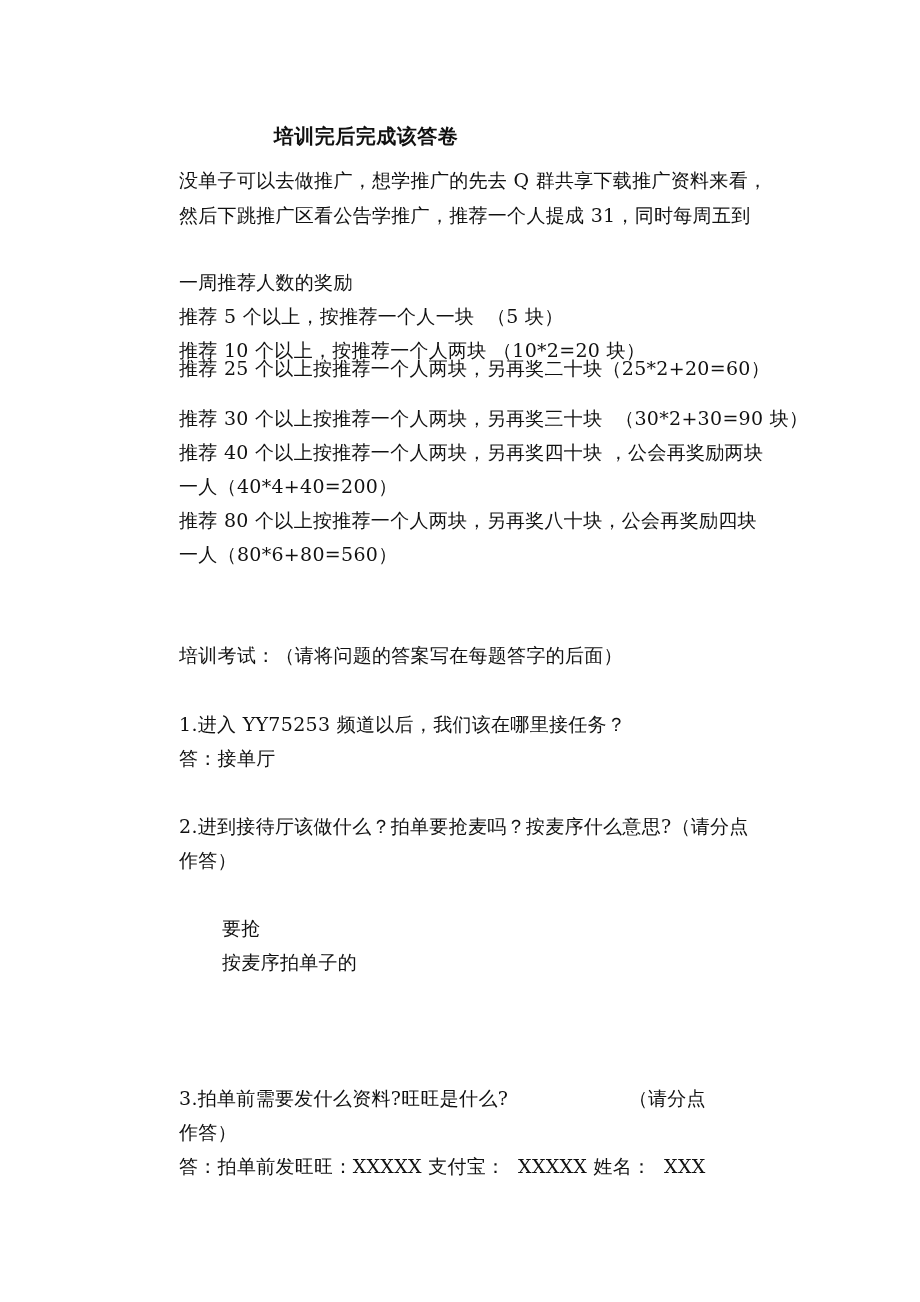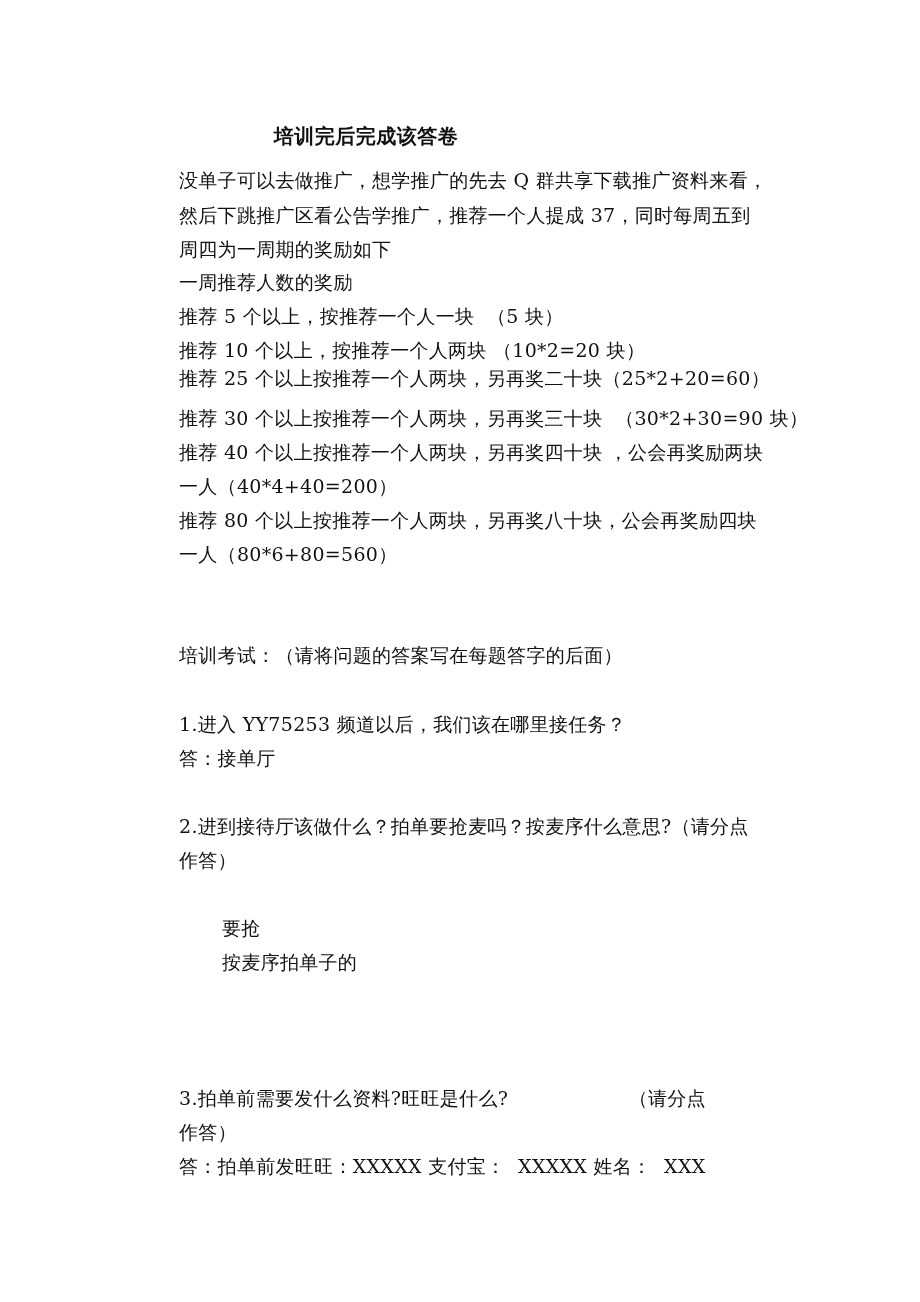--- a/index.html
+++ b/index.html
@@ -44,27 +44,26 @@
     .indent { left: 183px; text-align: center; }
   </style>
 </head>
 <body>
 
 <div class="page">
 
   <div class="title">培训完后完成该答卷</div>
 
   <div class="line" style="top:166px">没单子可以去做推广，想学推广的先去 Q 群共享下载推广资料来看，</div>
-  <div class="line" style="top:201px">然后下跳推广区看公告学推广，推荐一个人提成 37，同时每周五到</div>
-  <div class="line" style="top:235px">周四为一周期的奖励如下</div>
+  <div class="line" style="top:201px">然后下跳推广区看公告学推广，推荐一个人提成 31，同时每周五到</div>
 
   <div class="line" style="top:268px">一周推荐人数的奖励</div>
   <div class="line" style="top:302px">推荐 5 个以上，按推荐一个人一块  （5 块）</div>
   <div class="line" style="top:336px">推荐 10 个以上，按推荐一个人两块 （10*2=20 块）</div>
-  <div class="line" style="top:364px">推荐 25 个以上按推荐一个人两块，另再奖二十块（25*2+20=60）</div>
+  <div class="line" style="top:354px">推荐 25 个以上按推荐一个人两块，另再奖二十块（25*2+20=60）</div>
   <div class="line" style="top:404px">推荐 30 个以上按推荐一个人两块，另再奖三十块  （30*2+30=90 块）</div>
   <div class="line" style="top:438px">推荐 40 个以上按推荐一个人两块，另再奖四十块 ，公会再奖励两块</div>
   <div class="line" style="top:472px">一人（40*4+40=200）</div>
   <div class="line" style="top:506px">推荐 80 个以上按推荐一个人两块，另再奖八十块，公会再奖励四块</div>
   <div class="line" style="top:540px">一人（80*6+80=560）</div>
 
   <div class="line" style="top:641px">培训考试：（请将问题的答案写在每题答字的后面）</div>
 
   <div class="line" style="top:710px">1.进入 YY75253 频道以后，我们该在哪里接任务？</div>
   <div class="line" style="top:744px">答：接单厅</div>

